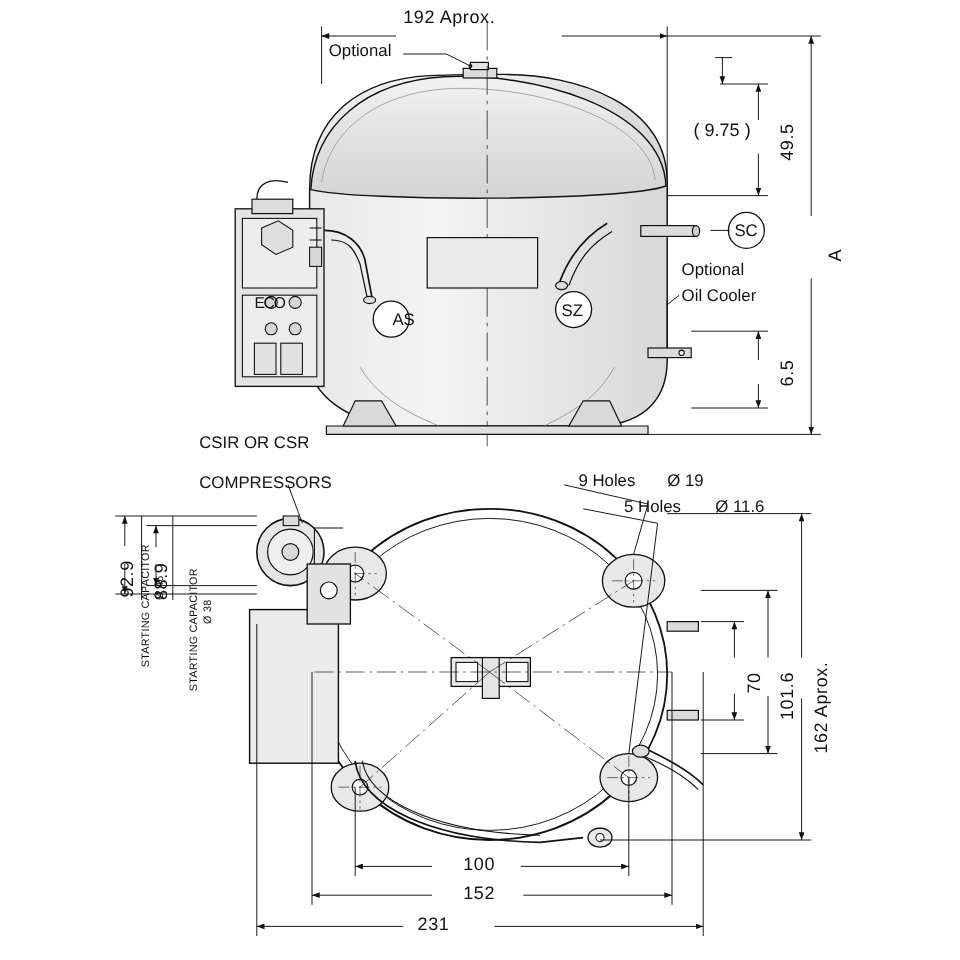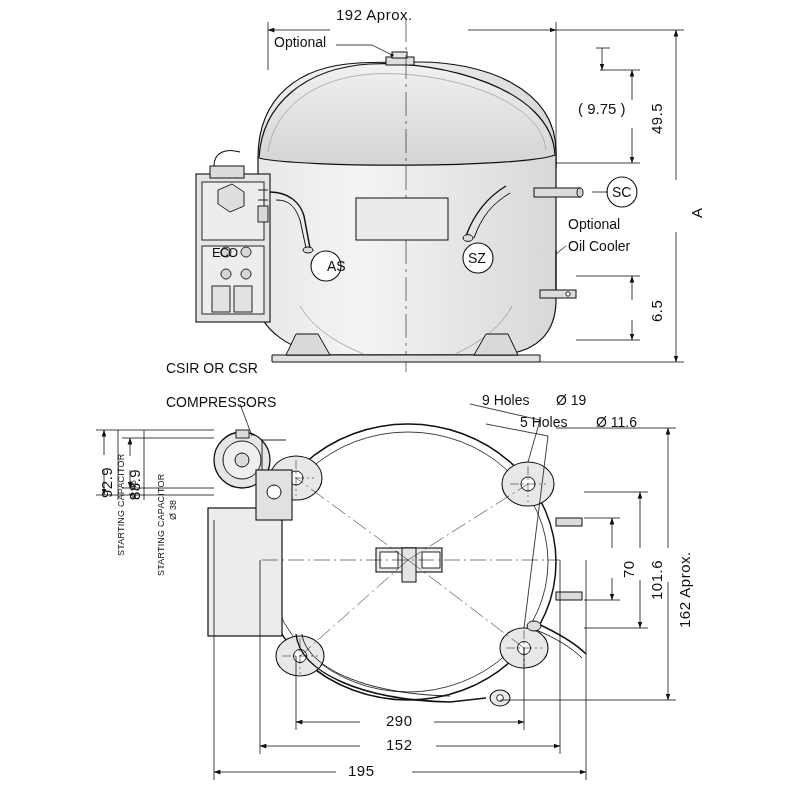--- a/index.html
+++ b/index.html
@@ -280,17 +280,17 @@
   <div class="lbl dim vert" style="left:126px;top:500px;transform:rotate(-90deg);">88.9</div>
   <div class="lbl tiny vert" style="left:116px;top:556px;transform:rotate(-90deg);">STARTING CAPACITOR</div>
   <div class="lbl tiny vert" style="left:128px;top:500px;transform:rotate(-90deg);">Ø 46</div>
   <div class="lbl tiny vert" style="left:156px;top:576px;transform:rotate(-90deg);">STARTING CAPACITOR</div>
   <div class="lbl tiny vert" style="left:168px;top:520px;transform:rotate(-90deg);">Ø 38</div>
 
   <div class="lbl dim vert" style="left:620px;top:578px;transform:rotate(-90deg);">70</div>
   <div class="lbl dim vert" style="left:648px;top:600px;transform:rotate(-90deg);">101.6</div>
   <div class="lbl dim vert" style="left:676px;top:628px;transform:rotate(-90deg);">162 Aprox.</div>
 
-  <div class="lbl dim" style="left:386px;top:712px;">290</div>
+  <div class="lbl dim" style="left:386px;top:712px;">100</div>
   <div class="lbl dim" style="left:386px;top:736px;">152</div>
-  <div class="lbl dim" style="left:348px;top:762px;">195</div>
+  <div class="lbl dim" style="left:348px;top:762px;">231</div>
 
 </div>
 
 </body></html>

